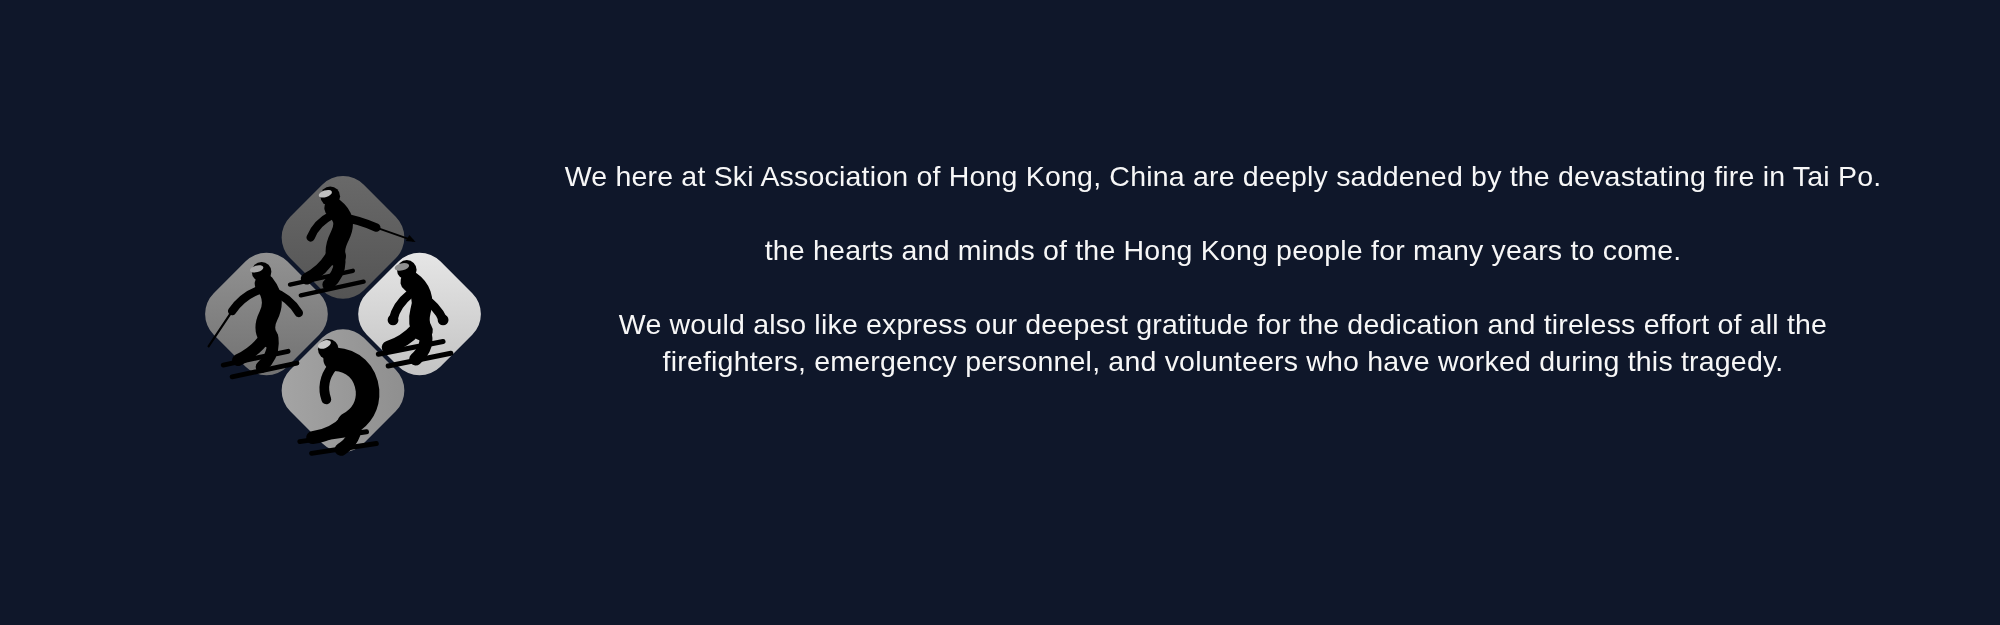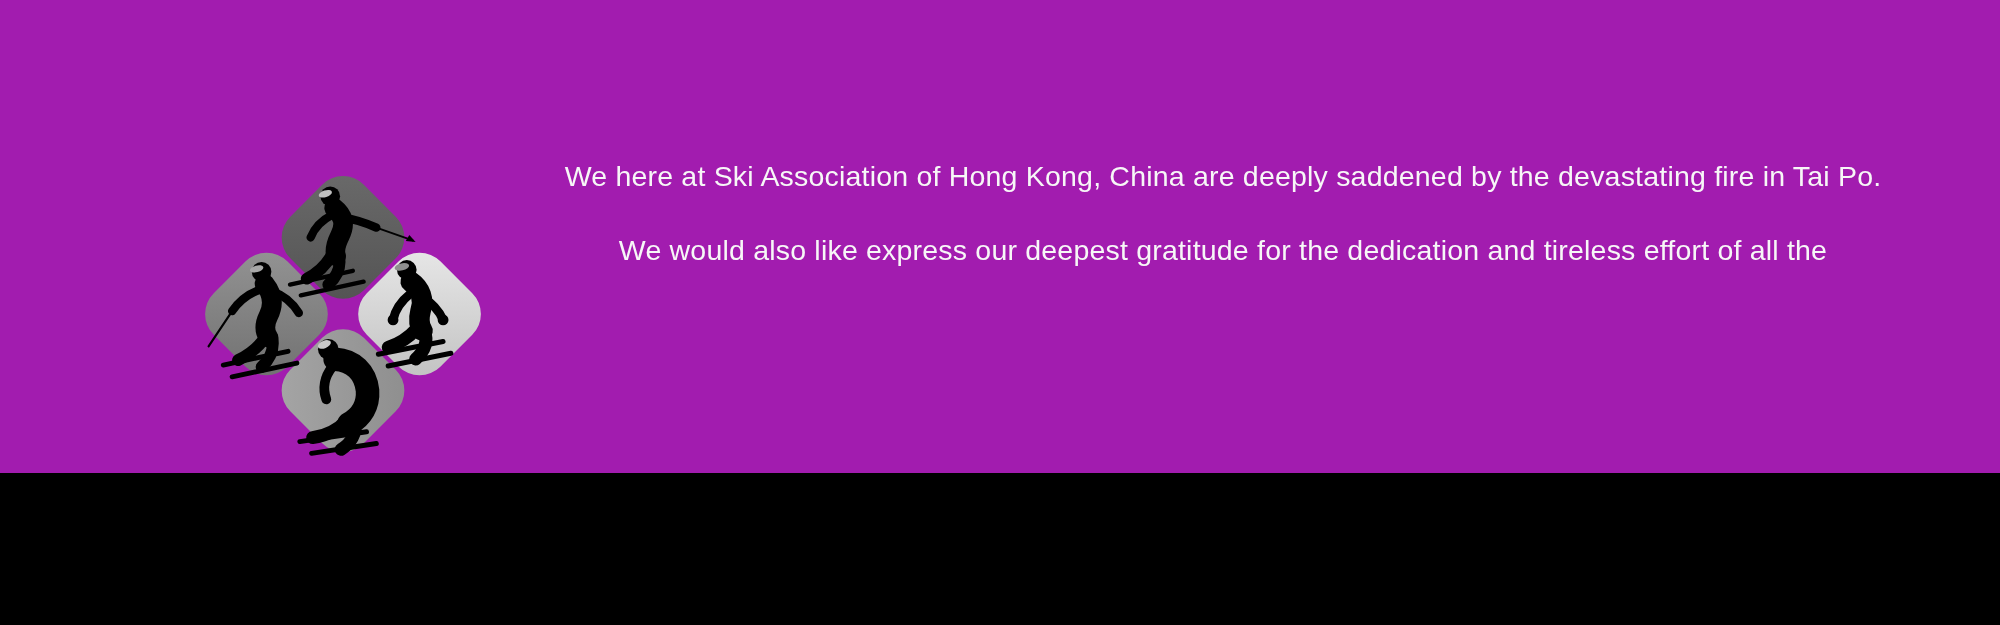--- a/index.html
+++ b/index.html
@@ -1,21 +1,21 @@
 <!DOCTYPE html>
 <html><head>
 <meta charset="utf-8">
 <style>
   html, body { margin: 0; padding: 0; }
   body { background: #000; }
   .stage {
     position: relative;
     width: 2000px;
-    height: 473px;
-    background: #a21caf;
+    height: 625px;
+    background: #0f172a;
     overflow: hidden;
     font-family: "Liberation Sans", sans-serif;
   }
   .logo {
     position: absolute;
     left: 186px;
     top: 157px;
     width: 314px;
     height: 314px;
   }
@@ -120,19 +120,21 @@
         <path class="sil" stroke-width="5" d="M128 302 L194 292"></path>
       </g>
     </svg>
   </div>
 
   <div class="message" style="color: rgb(247, 247, 247);">
     <p class="para">
       <span class="line">We here at Ski Association of Hong Kong, China are deeply saddened by the devastating fire in Tai Po.</span>
     </p>
     <p class="para">
+      <span class="line">the hearts and minds of the Hong Kong people for many years to come.</span>
     </p>
     <p class="para">
       <span class="line">We would also like express our deepest gratitude for the dedication and tireless effort of all the</span>
+      <span class="line">firefighters, emergency personnel, and volunteers who have worked during this tragedy.</span>
     </p>
   </div>
 
 </div>
 
 </body></html>

